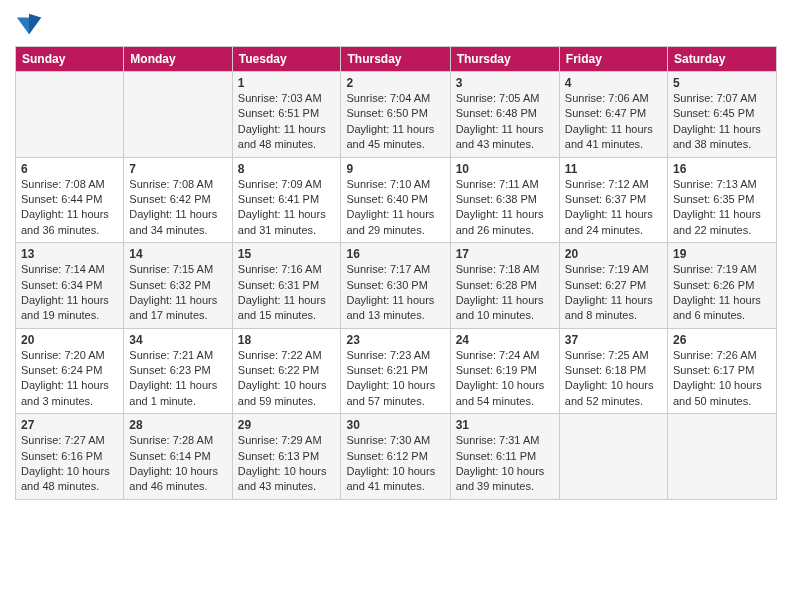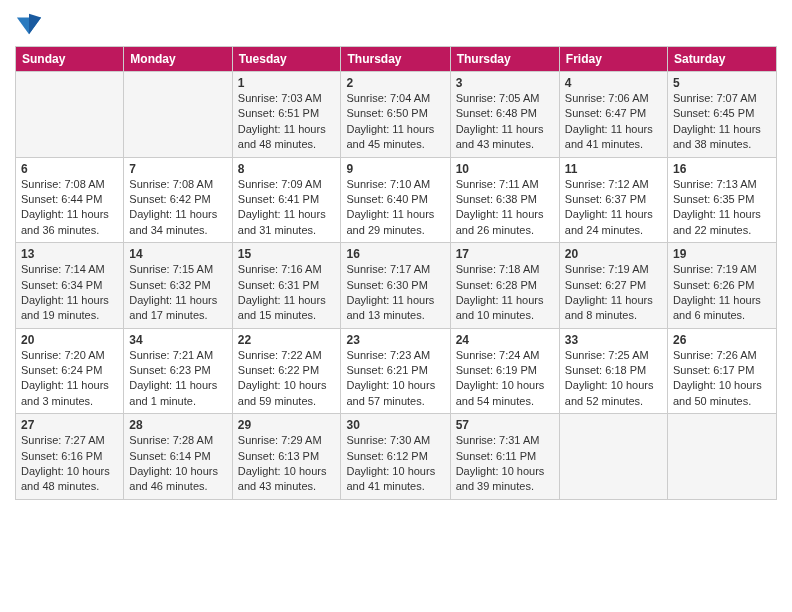--- a/index.html
+++ b/index.html
@@ -224,33 +224,33 @@
         <tr>
           <td>
             <span class="day-num">20</span>
             <div class="day-info">Sunrise: 7:20 AM<br>Sunset: 6:24 PM<br>Daylight: 11 hours and 3 minutes.</div>
           </td>
           <td>
             <span class="day-num">34</span>
             <div class="day-info">Sunrise: 7:21 AM<br>Sunset: 6:23 PM<br>Daylight: 11 hours and 1 minute.</div>
           </td>
           <td>
-            <span class="day-num">22</span>
+            <span class="day-num">18</span>
             <div class="day-info">Sunrise: 7:22 AM<br>Sunset: 6:22 PM<br>Daylight: 10 hours and 59 minutes.</div>
           </td>
           <td>
             <span class="day-num">23</span>
             <div class="day-info">Sunrise: 7:23 AM<br>Sunset: 6:21 PM<br>Daylight: 10 hours and 57 minutes.</div>
           </td>
           <td>
             <span class="day-num">24</span>
             <div class="day-info">Sunrise: 7:24 AM<br>Sunset: 6:19 PM<br>Daylight: 10 hours and 54 minutes.</div>
           </td>
           <td>
-            <span class="day-num">33</span>
+            <span class="day-num">37</span>
             <div class="day-info">Sunrise: 7:25 AM<br>Sunset: 6:18 PM<br>Daylight: 10 hours and 52 minutes.</div>
           </td>
           <td>
             <span class="day-num">26</span>
             <div class="day-info">Sunrise: 7:26 AM<br>Sunset: 6:17 PM<br>Daylight: 10 hours and 50 minutes.</div>
           </td>
         </tr>
         <tr>
           <td>
             <span class="day-num">27</span>
@@ -262,21 +262,21 @@
           </td>
           <td>
             <span class="day-num">29</span>
             <div class="day-info">Sunrise: 7:29 AM<br>Sunset: 6:13 PM<br>Daylight: 10 hours and 43 minutes.</div>
           </td>
           <td>
             <span class="day-num">30</span>
             <div class="day-info">Sunrise: 7:30 AM<br>Sunset: 6:12 PM<br>Daylight: 10 hours and 41 minutes.</div>
           </td>
           <td>
-            <span class="day-num">57</span>
+            <span class="day-num">31</span>
             <div class="day-info">Sunrise: 7:31 AM<br>Sunset: 6:11 PM<br>Daylight: 10 hours and 39 minutes.</div>
           </td>
           <td class="empty-cell"></td>
           <td class="empty-cell"></td>
         </tr>
       </tbody>
   </table>
 </div>
 
 </body></html>

